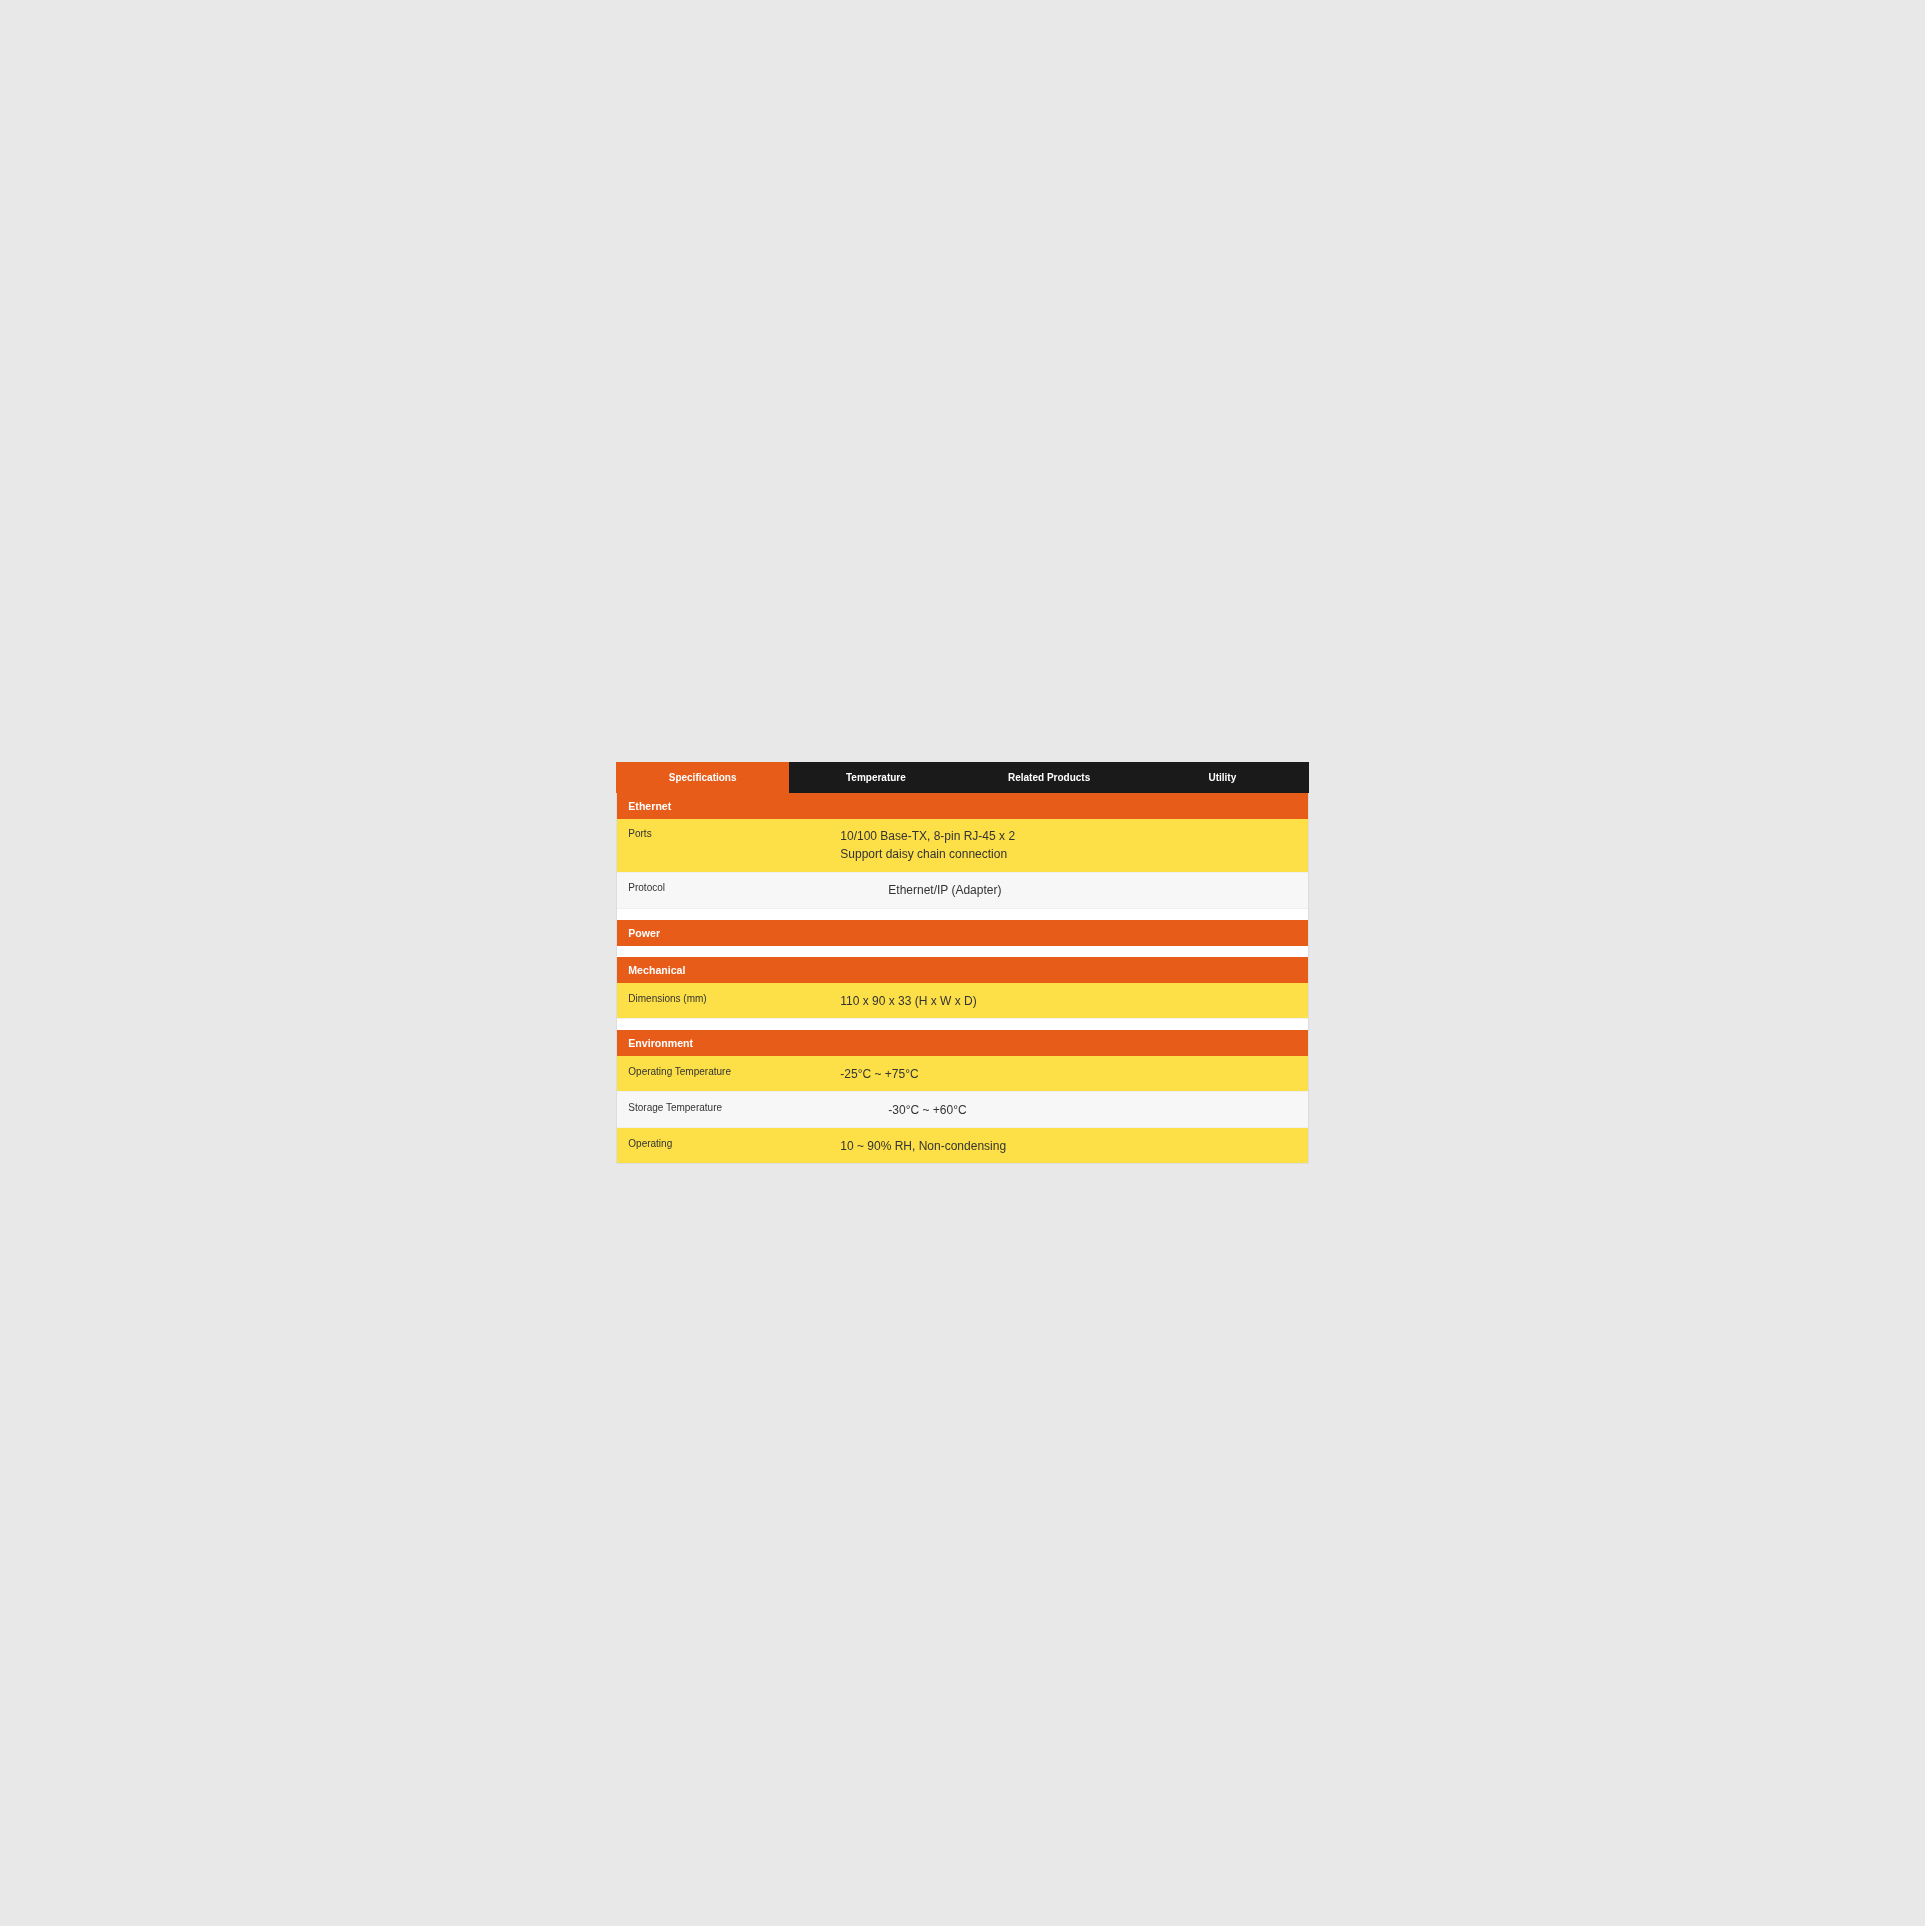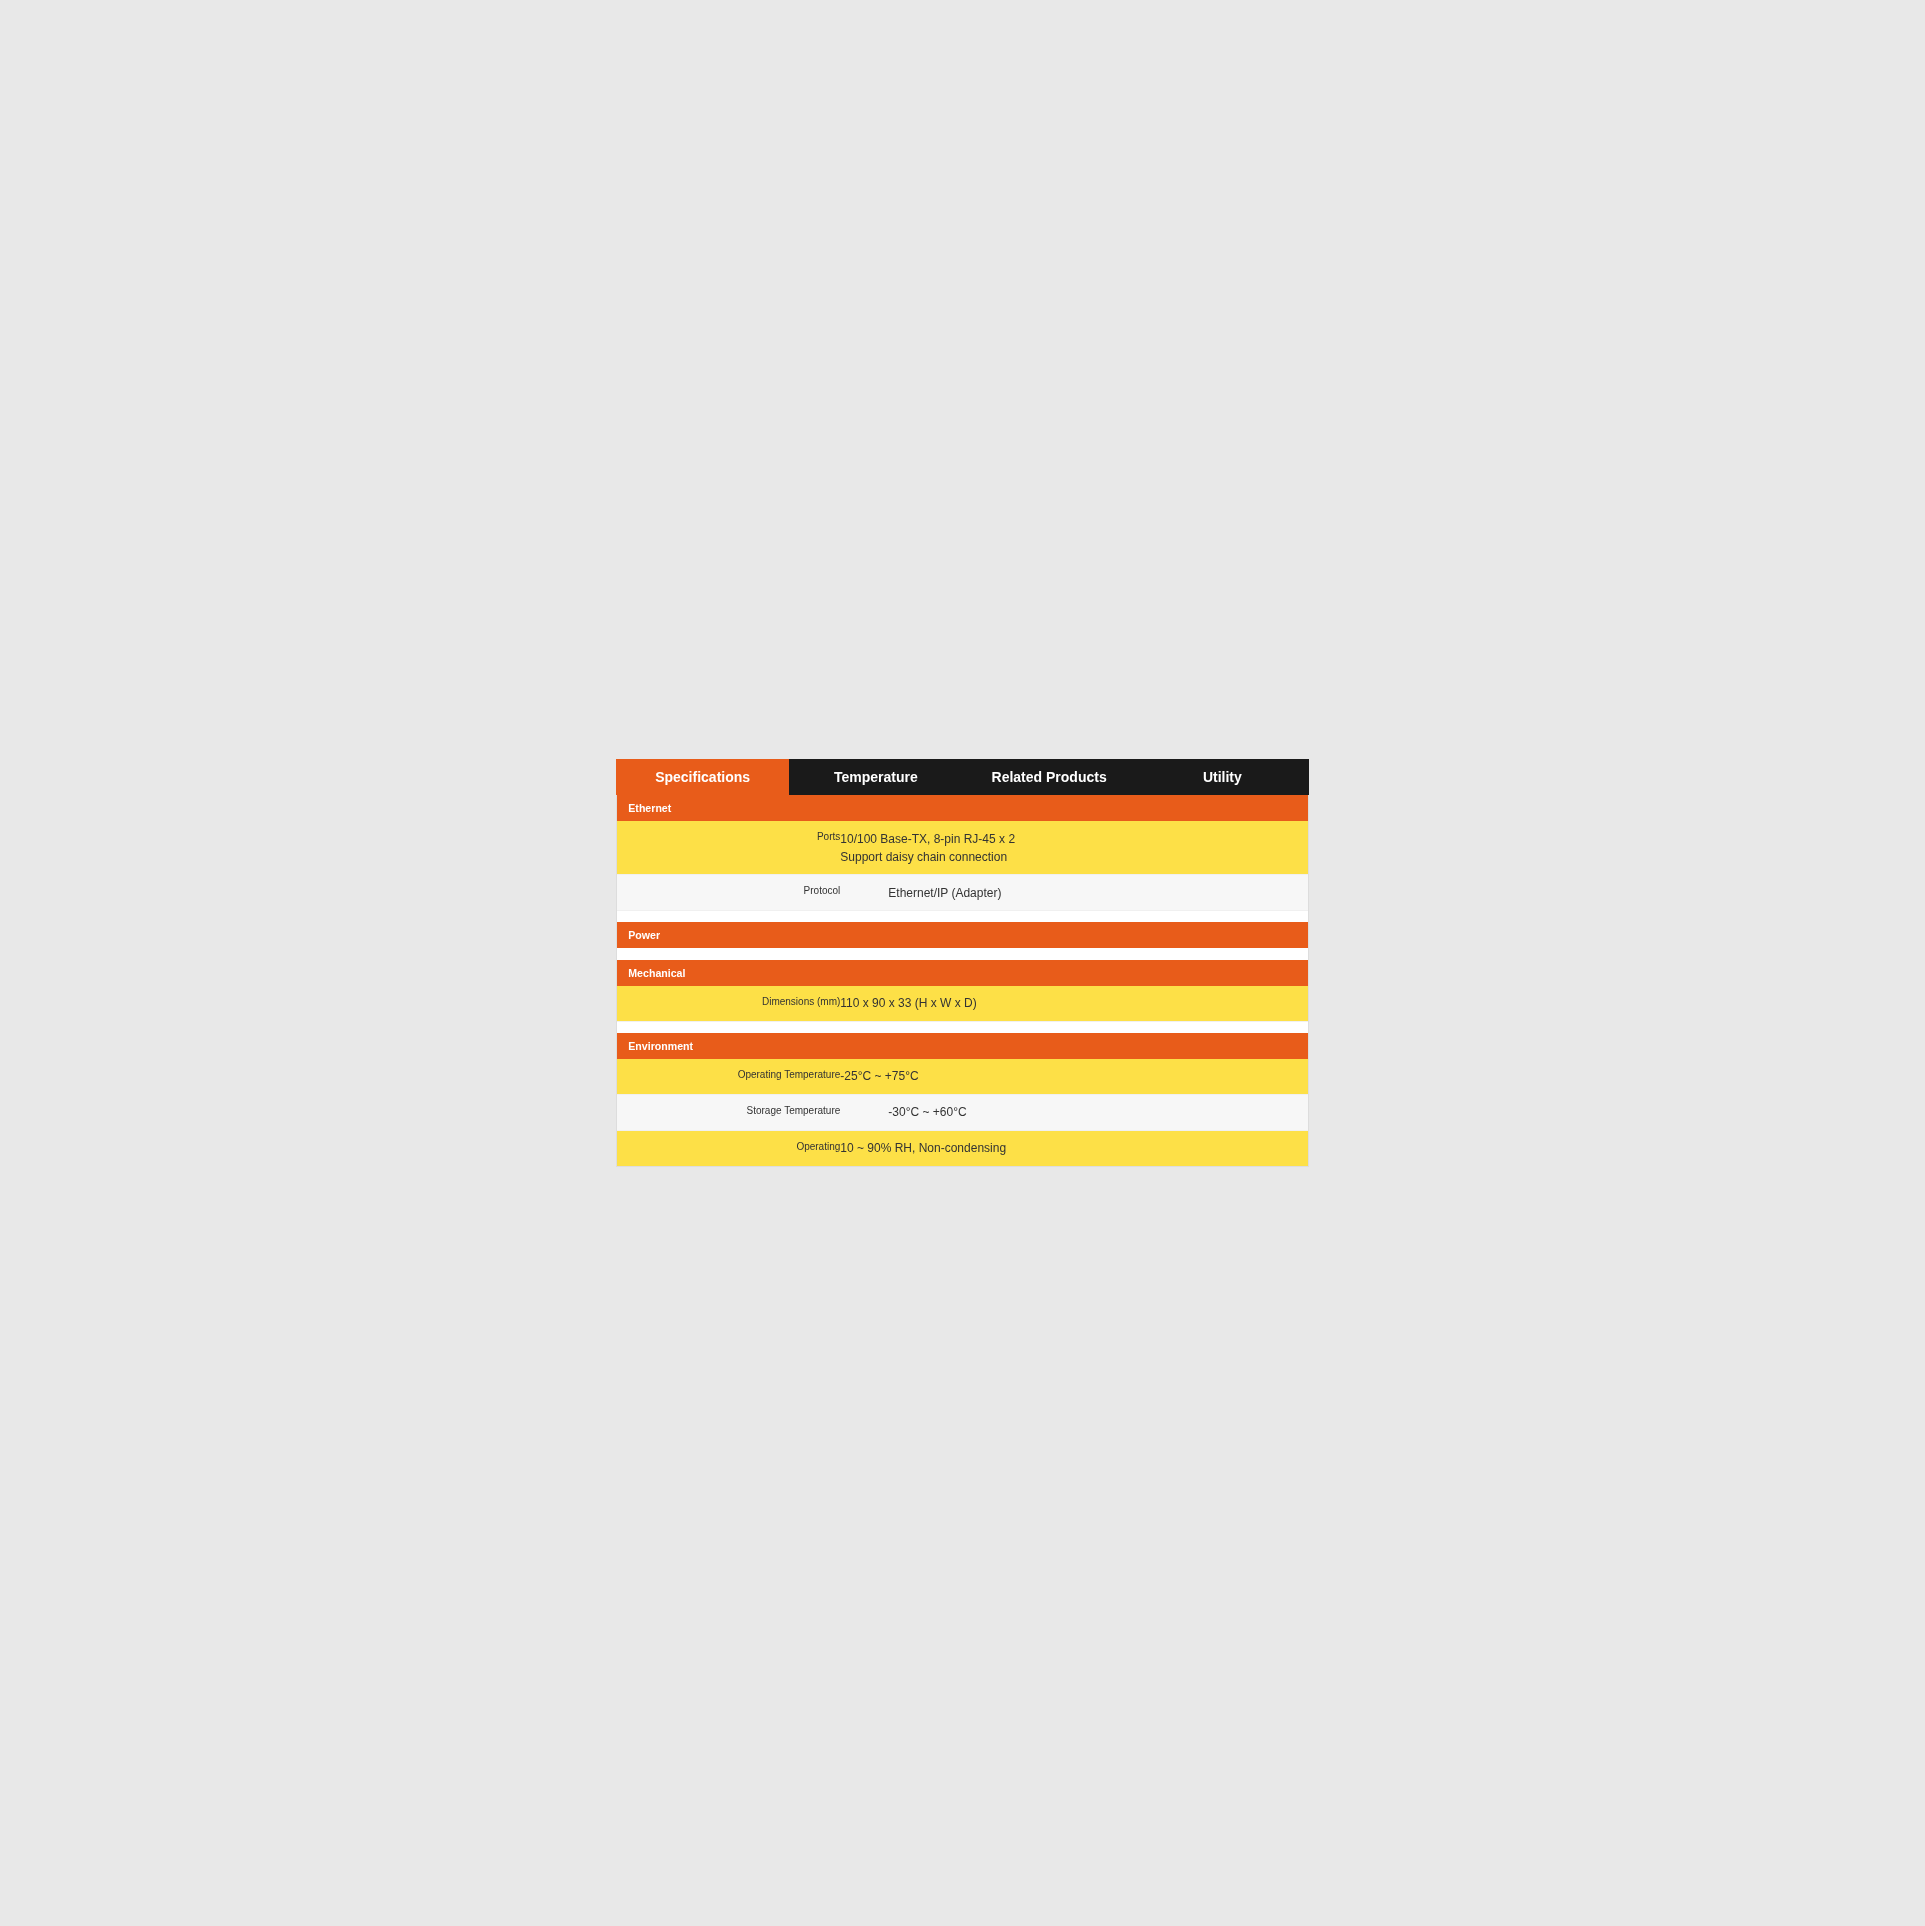--- a/index.html
+++ b/index.html
@@ -26,21 +26,21 @@
     .tabs {
       display: flex;
       width: 100%;
     }
 
     .tab {
       flex: 1;
       padding: 10px 7px;
       text-align: center;
       font-weight: bold;
-      font-size: 14px;
+      font-size: 10px;
       cursor: pointer;
       color: #fff;
     }
 
     .tab.active {
       background-color: #e85c1a;
     }
 
     .tab.inactive {
       background-color: #1a1a1a;
@@ -75,21 +75,20 @@
       background-color: #f7f7f7;
       gap: 48px;
     }
 
     .spec-label {
       width: 212px;
       min-width: 212px;
       color: #333;
       font-size: 10px;
       padding-top: 1.4px;
-      text-align: right;
     }
 
     .spec-value {
       color: #333;
       font-size: 12px;
       line-height: 1.5;
     }
 
     .section-gap {
       height: 11.3px;

